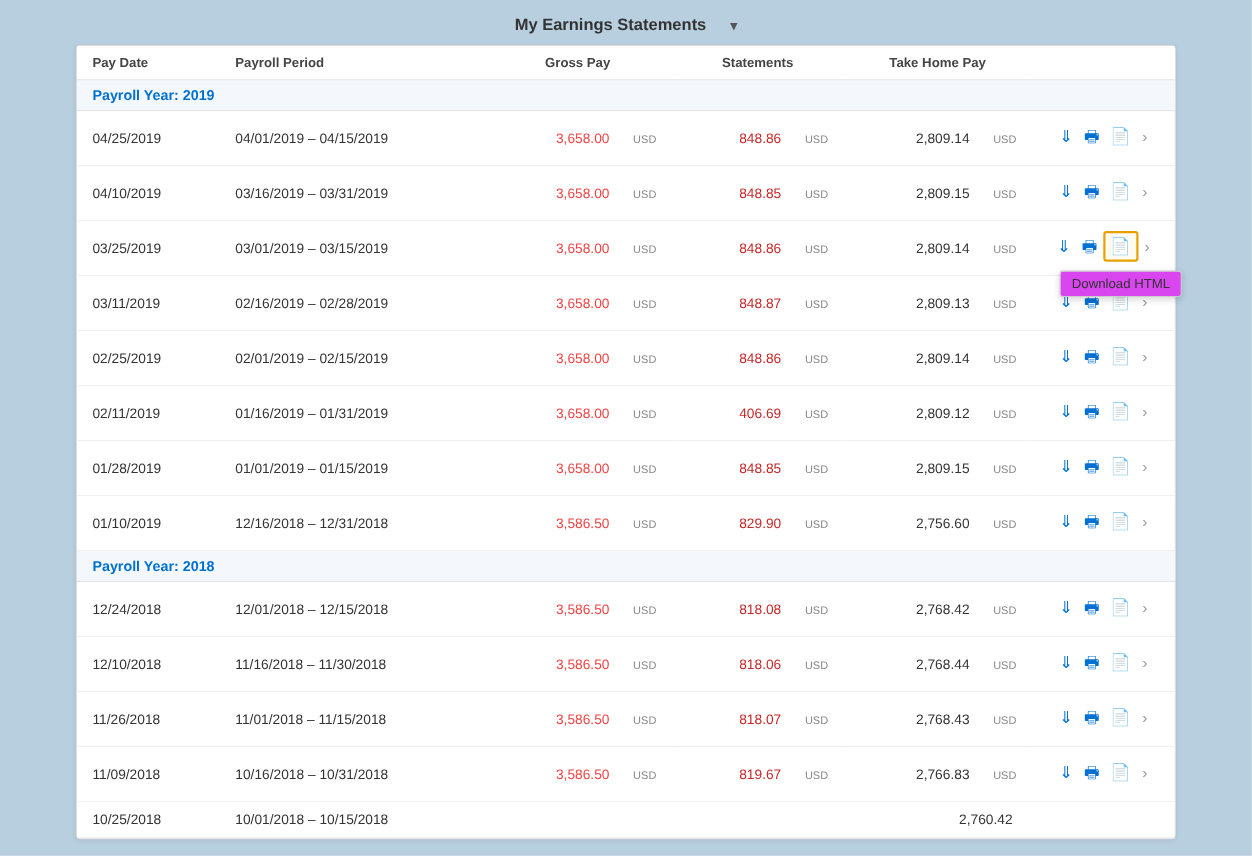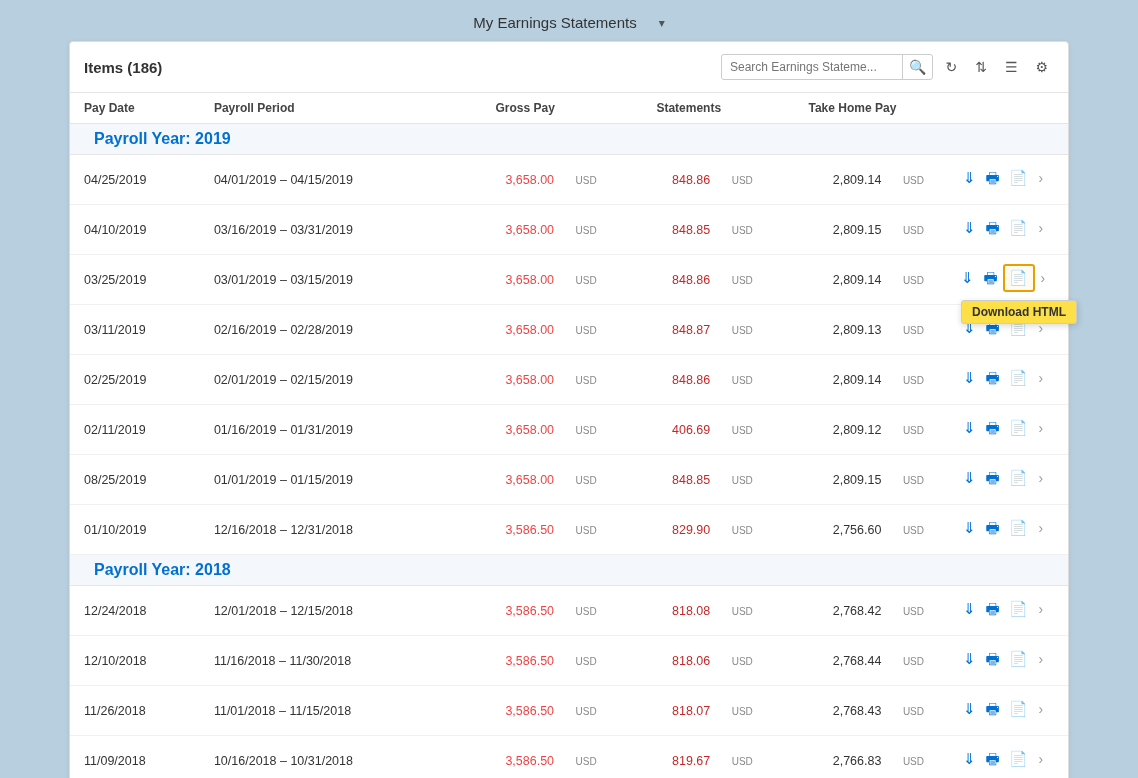--- a/index.html
+++ b/index.html
@@ -14,21 +14,21 @@
     }
 
     .page-header {
       width: 100%;
       display: flex;
       align-items: center;
       justify-content: center;
       padding: 14px 0 10px;
       color: #333;
       font-size: 15px;
-      font-weight: 400;
+      font-weight: 700;
       gap: 22px;
     }
     .page-header .chevron-down {
       font-size: 12px;
       color: #555;
     }
 
     .main-panel {
       background: #fff;
       border: 1px solid #ddd;
@@ -103,22 +103,22 @@
     thead th.right { text-align: center; }
 
     tbody tr {
       border-bottom: 1px solid #f0f0f0;
     }
 
     .year-row td {
       background: #f4f8fc;
       color: #0070d2;
       font-weight: 600;
-      font-size: 16px;
-      padding: 6px 24px;
+      font-size: 13px;
+      padding: 6px 14px;
       border-bottom: 1px solid #e5e5e5;
     }
 
     tbody td {
       padding: 9px 14px;
       color: #333;
       font-size: 12.5px;
       vertical-align: middle;
     }
     .amount-green { color: #ef4444; }
@@ -154,56 +154,42 @@
 
     .tooltip-popup {
       position: relative;
       display: inline-block;
     }
     .tooltip-text {
       position: absolute;
       bottom: -32px;
       left: 50%;
       transform: translateX(-50%);
-      background: #fde047;
+      background: #d946ef;
       border: 1px solid #ccc;
       border-radius: 3px;
       padding: 4px 10px;
       font-size: 12px;
       white-space: nowrap;
       color: #333;
       box-shadow: 0 2px 6px rgba(0,0,0,0.15);
       z-index: 10;
-      font-weight: bold;
     }
 
     .right-cell { text-align: right; }
   </style>
 </head>
 <body>
 
 <div class="page-header">
   <span>My Earnings Statements</span>
   <span class="chevron-down">▾</span>
 </div>
 
 <div class="main-panel">
-  <div class="panel-header">
-    <span class="panel-title">Items (186)</span>
-    <div class="toolbar-right">
-      <div class="search-box">
-        <input class="search-input" type="text" placeholder="Search Earnings Stateme..." style="">
-        <button class="search-btn">🔍</button>
-      </div>
-      <button class="toolbar-btn">↻</button>
-      <button class="toolbar-btn">⇅</button>
-      <button class="toolbar-btn">☰</button>
-      <button class="toolbar-btn">⚙</button>
-    </div>
-  </div>
 
   <table>
     <thead>
       <tr>
         <th><span>Pay Date</span></th>
         <th><span>Payroll Period</span></th>
         <th class="right"><span>Gross Pay</span></th>
         <th class="right"><span>Statements</span></th>
         <th class="right"><span>Take Home Pay</span></th>
         <th style="width:130px;"></th>
@@ -255,21 +241,21 @@
         </tr>
         <tr>
           <td>02/11/2019</td>
           <td>01/16/2019 – 01/31/2019</td>
           <td class="right-cell"><span class="amount-green">3,658.00</span>&nbsp;<span class="currency">USD</span></td>
           <td class="right-cell"><span class="amount-red">406.69</span>&nbsp;<span class="currency">USD</span></td>
           <td class="right-cell">2,809.12&nbsp;<span class="currency">USD</span></td>
           <td class="action-cell"><button class="action-btn" title="Download">⇓</button><button class="action-btn" title="Print">🖶</button><button class="action-btn" title="Download HTML">📄</button><button class="action-btn chevron-btn">›</button></td>
         </tr>
         <tr>
-          <td>08/25/2019</td>
+          <td>01/28/2019</td>
           <td>01/01/2019 – 01/15/2019</td>
           <td class="right-cell"><span class="amount-green">3,658.00</span>&nbsp;<span class="currency">USD</span></td>
           <td class="right-cell"><span class="amount-red">848.85</span>&nbsp;<span class="currency">USD</span></td>
           <td class="right-cell">2,809.15&nbsp;<span class="currency">USD</span></td>
           <td class="action-cell"><button class="action-btn" title="Download">⇓</button><button class="action-btn" title="Print">🖶</button><button class="action-btn" title="Download HTML">📄</button><button class="action-btn chevron-btn">›</button></td>
         </tr>
         <tr>
           <td>01/10/2019</td>
           <td>12/16/2018 – 12/31/2018</td>
           <td class="right-cell"><span class="amount-green">3,586.50</span>&nbsp;<span class="currency">USD</span></td>

